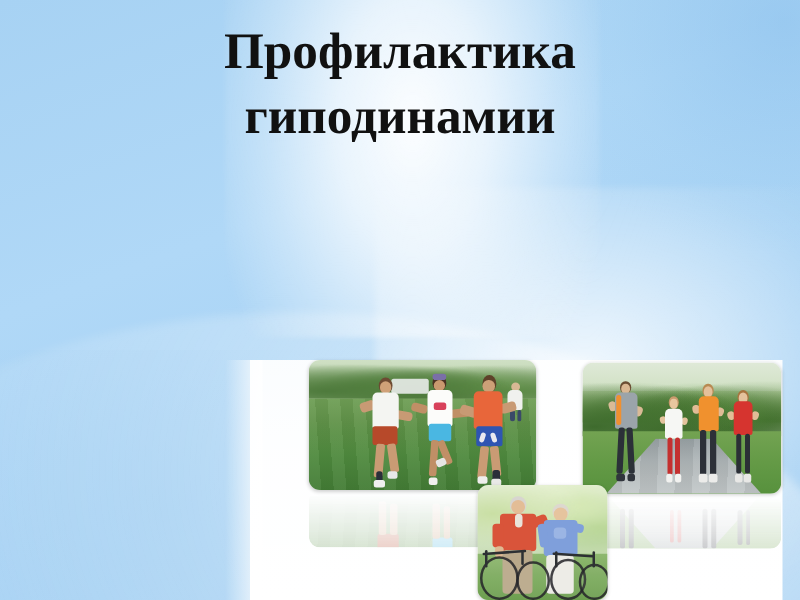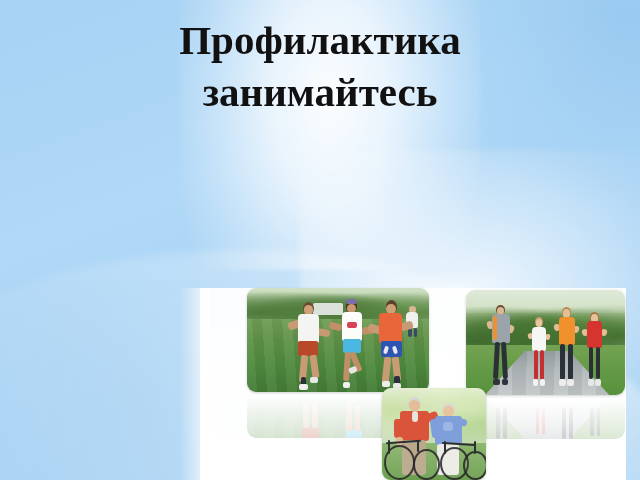--- a/index.html
+++ b/index.html
@@ -272,21 +272,21 @@
   <div class="bg-sweep"></div>
   <div class="bg-glow-right"></div>
   <div class="bg-glow-top"></div>
   <div class="bg-right-strip"></div>
 
   <div class="photo-panel-fade-l"></div>
   <div class="photo-panel"></div>
 
   <div class="title">
     <span class="title-line">Профилактика</span>
-    <span class="title-line">занимайтесь</span>
+    <span class="title-line">гиподинамии</span>
   </div>
 
 
   <div class="reflect" style="left:247px; top:392px; width:182px; height:46px;">
     <div style="position:absolute;left:0;top:-58px;width:182px;height:104px;">
 
       <div class="p1-turf"></div>
       <div class="p1-turf-lines"></div>
       <div class="runner" style="left:24%;top:16%;width:22%;height:80%;">
 

